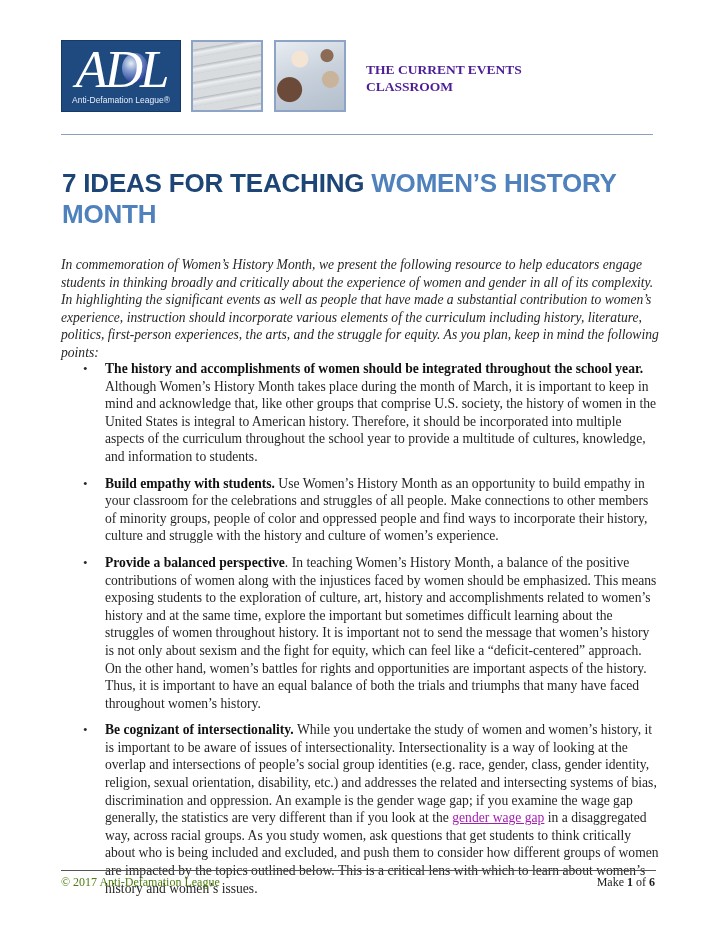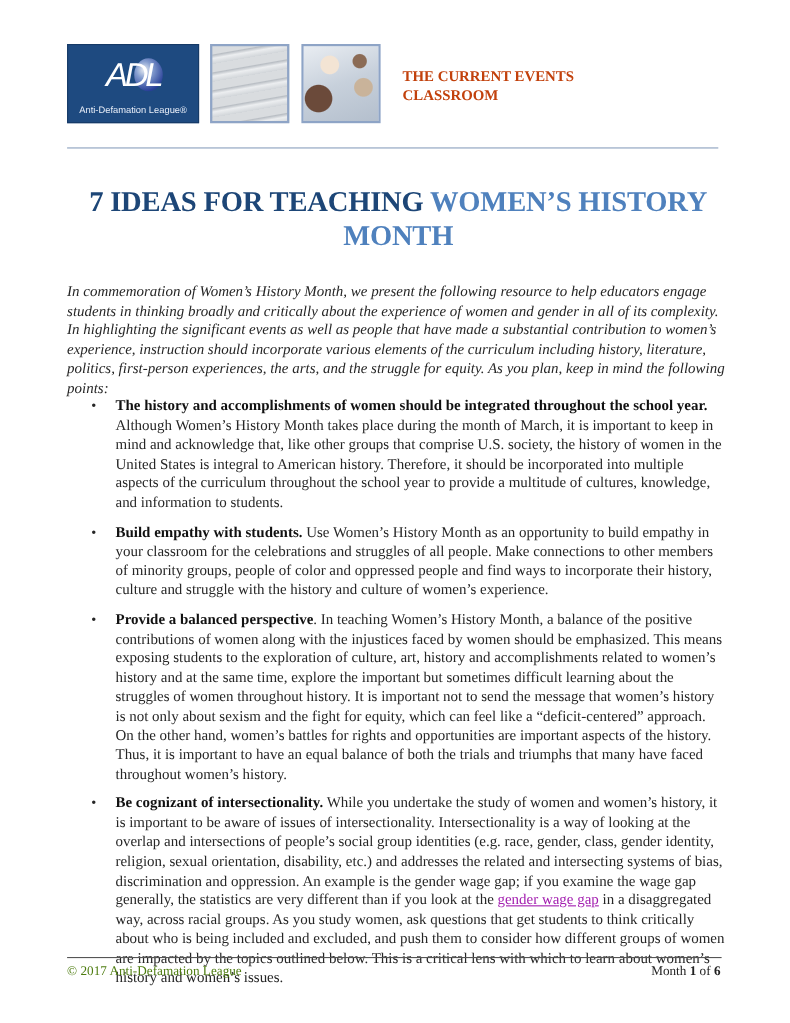--- a/index.html
+++ b/index.html
@@ -2,44 +2,44 @@
 <html><head>
 <meta charset="utf-8">
 <style>
   html, body { margin: 0; padding: 0; background: #ffffff; }
   body { width: 718px; height: 930px; position: relative; overflow: hidden;
          font-family: "Liberation Serif", "DejaVu Serif", serif; color: #222; }
   .abs { position: absolute; }
   .logo-box { left: 61px; top: 40px; width: 120px; height: 72px; background: #1e4a80;
               border: 1px solid #163a66; box-sizing: border-box; }
   .logo-letters { position: absolute; left: 0; right: 0; top: 4px; text-align: center;
-                  font-family: Liberation Sans, sans-serif; font-size: 30px; color: #fff;
+                  font-family: Liberation Serif, serif; font-size: 53px; color: #fff;
                   letter-spacing: -3px; line-height: 48px; font-style: italic; }
   .logo-globe { position: absolute; left: 60px; top: 12px; width: 26px; height: 30px; border-radius: 50%;
                 background: radial-gradient(circle at 35% 35%, #ffffff 0%, #8fa6d8 30%, #2a3f9a 75%, #1a2a6a 100%);
                 opacity: 0.9; }
   .logo-sub { position: absolute; left: 0; right: 0; bottom: 6px; text-align: center;
               font-family: Liberation Sans, sans-serif; font-size: 8.5px; color: #e8eef8; }
   .photo { top: 40px; width: 72px; height: 72px; box-sizing: border-box; border: 2px solid #8ea4c6; }
   .photo-news { left: 191px;
      background:
        repeating-linear-gradient(170deg, #d9dcdf 0px, #d9dcdf 7px, #b9bec4 8px, #eceef0 11px, #d1d5d9 16px),
        #cfd3d7; }
   .photo-people { left: 274px;
      background:
        radial-gradient(circle at 35% 25%, #f3e4d4 0 8px, transparent 9px),
        radial-gradient(circle at 75% 20%, #8b6b55 0 6px, transparent 7px),
        radial-gradient(circle at 80% 55%, #c9b39a 0 8px, transparent 9px),
        radial-gradient(circle at 20% 70%, #6b4a3a 0 12px, transparent 13px),
        linear-gradient(160deg, #e9edf2 0%, #c7d0db 50%, #b4bfcd 100%); }
   .header-title { left: 366px; top: 61px; font-family: "Liberation Serif", serif; font-weight: bold;
-                  font-size: 13.5px; line-height: 17px; color: #c2410c; width: 220px; }
+                  font-size: 13.5px; line-height: 17px; color: #4c1d95; width: 220px; }
   .divider { left: 61px; top: 134px; width: 592px; height: 0; border-top: 1.5px solid #8aa0bd; }
-  .main-title { left: 62px; top: 168px; width: 600px; font-family: Liberation Serif, serif;
-                font-weight: bold; font-size: 26px; line-height: 31px; color: #1d4677; letter-spacing: -0.2px; text-align: center; }
+  .main-title { left: 62px; top: 168px; width: 600px; font-family: Liberation Sans, sans-serif;
+                font-weight: bold; font-size: 26px; line-height: 31px; color: #1d4677; letter-spacing: -0.2px; }
   .main-title .accent { color: #4f81bd; }
   .body-text { font-size: 13.6px; line-height: 17.6px; color: #262626; }
   .intro { left: 61px; top: 256px; width: 600px; font-style: italic; }
   .bullets { left: 83px; top: 360px; width: 576px; margin: 0; padding: 0; list-style: none; }
   .bullets li { position: relative; padding-left: 22px; margin-bottom: 9px; }
   .bullets .dot { position: absolute; left: 0; top: 0; font-size: 13px; }
   .bullets b { color: #111; }
   .link { color: #a21caf; text-decoration: underline; cursor: pointer; }
   .footer-line { left: 61px; top: 870px; width: 595px; border-top: 1.3px solid #555; }
   .footer-left { left: 61px; top: 875px; font-size: 12px; color: #4d7c0f; }
@@ -81,13 +81,13 @@
     <b>Provide a balanced perspective</b><span>. In teaching Women’s History Month, a balance of the positive contributions of women along with the injustices faced by women should be emphasized. This means exposing students to the exploration of culture, art, history and accomplishments related to women’s history and at the same time, explore the important but sometimes difficult learning about the struggles of women throughout history. It is important not to send the message that women’s history is not only about sexism and the fight for equity, which can feel like a “deficit-centered” approach. On the other hand, women’s battles for rights and opportunities are important aspects of the history. Thus, it is important to have an equal balance of both the trials and triumphs that many have faced throughout women’s history.</span>
   </li>
   <li>
     <span class="dot">•</span>
     <b>Be cognizant of intersectionality.</b><span> While you undertake the study of women and women’s history, it is important to be aware of issues of intersectionality. Intersectionality is a way of looking at the overlap and intersections of people’s social group identities (e.g. race, gender, class, gender identity, religion, sexual orientation, disability, etc.) and addresses the related and intersecting systems of bias, discrimination and oppression. An example is the gender wage gap; if you examine the wage gap generally, the statistics are very different than if you look at the </span><a class="link">gender wage gap</a><span> in a disaggregated way, across racial groups. As you study women, ask questions that get students to think critically about who is being included and excluded, and push them to consider how different groups of women are impacted by the topics outlined below. This is a critical lens with which to learn about women’s history and women’s issues.</span>
   </li>
 </ul>
 
 <div class="abs footer-line"></div>
 <div class="abs footer-left">© 2017 Anti-Defamation League</div>
-<div class="abs footer-right"><span>Month </span><b>1</b><span> of </span><b>6</b></div>
+<div class="abs footer-right"><span>Make </span><b>1</b><span> of </span><b>6</b></div>
 
 </body></html>

